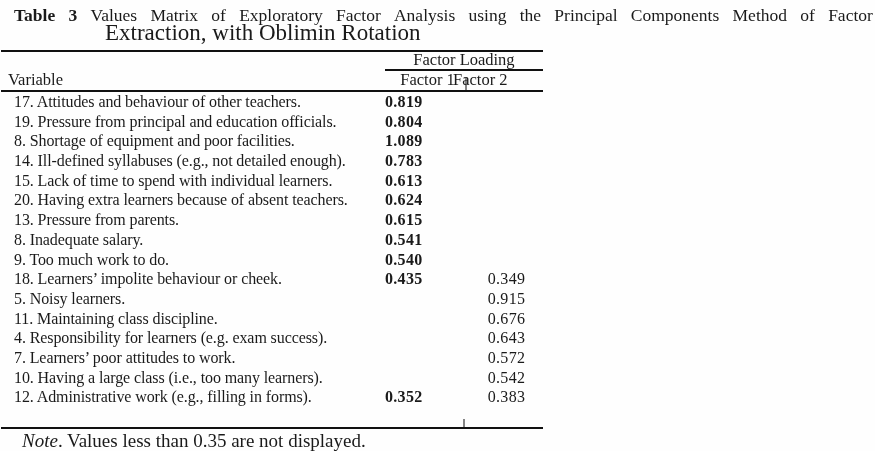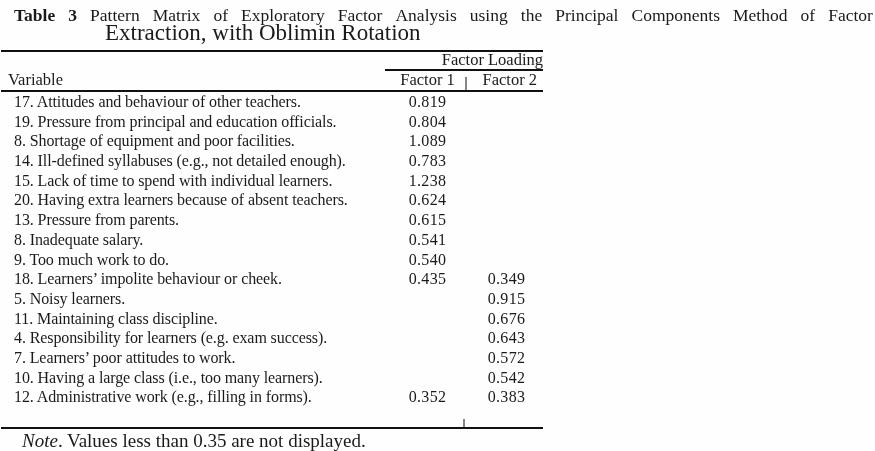--- a/index.html
+++ b/index.html
@@ -35,45 +35,45 @@
   .rule-mid     { top: 69px;  left: 385px; width: 158px; }
   .rule-header  { top: 90px;  left: 1px;   width: 542px; }
   .rule-bottom  { top: 427px; left: 1px;   width: 542px; }
   
   .tick { position: absolute; width: 2px; background: #444; opacity: .65; }
   .tick-header { left: 465px; top: 77px; height: 13px; }
   .tick-bottom { left: 463px; top: 419px; height: 8px; }
   
   .spanner {
     position: absolute; top: 51px; left: 385px; width: 158px;
-    text-align: right; font-size: 16.5px; line-height: 17px;
+    text-align: center; font-size: 16.5px; line-height: 17px;
   }
   .hdr { position: absolute; top: 71px; font-size: 16.5px; line-height: 18px; }
   .hdr-var { left: 8px; }
   .hdr-f1  { left: 385px; width: 85px; text-align: center; }
-  .hdr-f2  { left: 464px; width: 73px; text-align: right; }
+  .hdr-f2  { left: 453px; width: 73px; text-align: left; }
   
   .rows { position: absolute; top: 92px; left: 0; width: 543px; }
   .row  { display: flex; height: 19.7px; line-height: 19.7px; font-size: 16px; letter-spacing: -0.1px; }
   .cell-var { width: 385px; padding-left: 14px; white-space: nowrap; overflow: hidden; }
-  .cell-f1  { width: 85px; text-align: center; letter-spacing: 0.3px; }
+  .cell-f1  { width: 85px; letter-spacing: 0.3px; font-weight: bold; }
   .cell-f2  { width: 73px; text-align: center; letter-spacing: 0.3px; }
   
   .note { position: absolute; top: 430px; left: 22px; font-size: 19px; }
   .note .it { font-style: italic; }
 </style>
 </head>
 <body>
 
 <div class="page">
 
   <div class="title-line1">
       <span class="b">Table</span>
       <span class="b">3</span>
-      <span>Pattern</span>
+      <span>Values</span>
       <span>Matrix</span>
       <span>of</span>
       <span>Exploratory</span>
       <span>Factor</span>
       <span>Analysis</span>
       <span>using</span>
       <span>the</span>
       <span>Principal</span>
       <span>Components</span>
       <span>Method</span>
@@ -114,21 +114,21 @@
   </div>
 
   <div class="row">
     <div class="cell-var">14. Ill-defined syllabuses (e.g., not detailed enough).</div>
     <div class="cell-f1">0.783</div>
     <div class="cell-f2"></div>
   </div>
 
   <div class="row">
     <div class="cell-var">15. Lack of time to spend with individual learners.</div>
-    <div class="cell-f1">1.238</div>
+    <div class="cell-f1">0.613</div>
     <div class="cell-f2"></div>
   </div>
 
   <div class="row">
     <div class="cell-var">20. Having extra learners because of absent teachers.</div>
     <div class="cell-f1">0.624</div>
     <div class="cell-f2"></div>
   </div>
 
   <div class="row">

